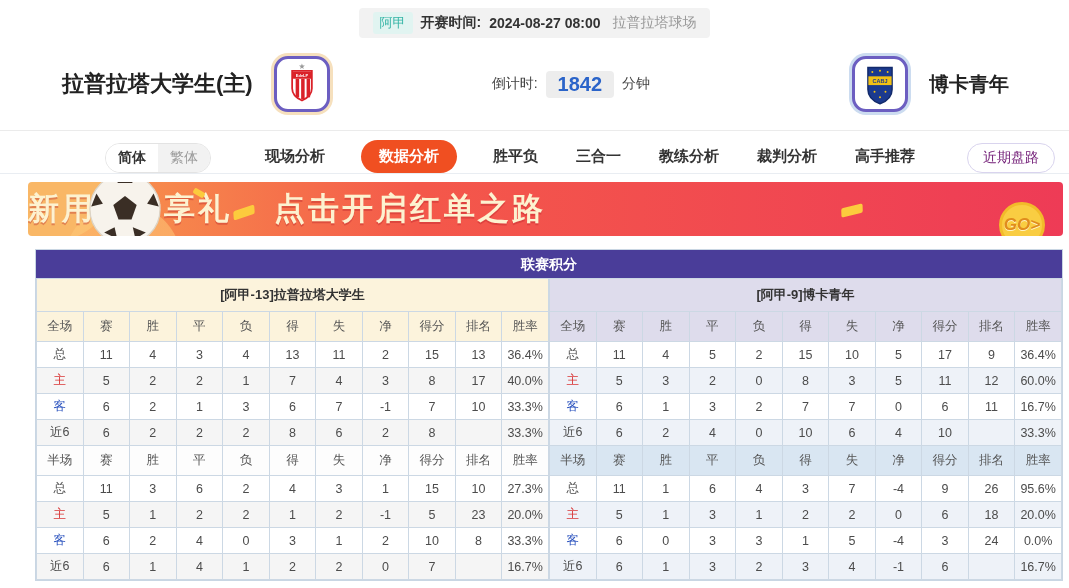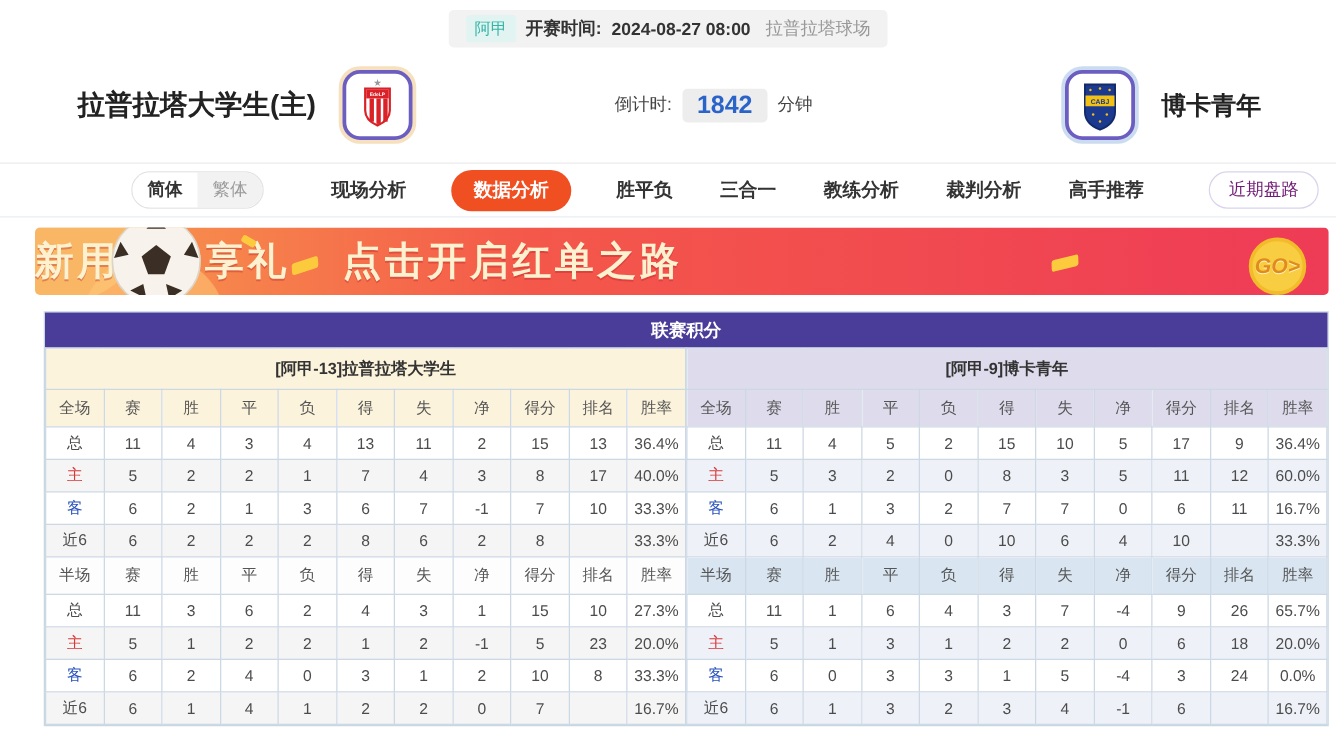--- a/index.html
+++ b/index.html
@@ -24,21 +24,21 @@
   .home .logo-outer { background:#f6e0bd; }
   .away .logo-outer { background:#ccdcf0; }
   .logo-box { width:56px; height:56px; background:#fff; border:3px solid #6c5ec1;
     border-radius:14px; display:flex; align-items:center; justify-content:center; }
   .countdown { flex:1; display:flex; align-items:center; justify-content:center; gap:8px; font-size:14px; color:#444;
     margin-left:-40px; }
   .countdown-value { background:#ededed; border-radius:4px; padding:2px 12px;
     color:#2b64c9; font-size:20px; font-weight:bold; }
 
   
-  .nav { display:flex; align-items:center; height:44px; border-top:1px solid #ebebeb;
+  .nav { display:flex; align-items:flex-end; height:44px; border-top:1px solid #ebebeb;
     border-bottom:1px solid #e9edf2; padding:0 14px 0 105px; }
   .lang-toggle { display:flex; border:1px solid #e3e3e3; border-radius:16px; overflow:hidden;
     font-size:14px; margin-right:52px; }
   .lang-seg { padding:5px 12px; cursor:pointer; }
   .lang-on { background:#fff; color:#333; font-weight:bold; }
   .lang-off { background:#f2f2f2; color:#999; }
   .nav-tabs { display:flex; align-items:center; gap:34px; }
   .nav-tab { font-size:15px; color:#333; font-weight:bold; padding:6px 2px; cursor:pointer; white-space:nowrap; }
   .nav-tab.active { background:#f04f21; color:#fff; border-radius:17px; padding:7px 18px; }
   .nav-spacer { flex:1; }
@@ -53,21 +53,21 @@
       linear-gradient(90deg,#f8a04d 0%,#f4584a 38%,#ee3b56 100%);
     display:flex; align-items:center; justify-content:flex-start; cursor:pointer; }
   .banner-title { display:flex; align-items:center; gap:42px;
     color:#fdf2d0; font-weight:900; font-size:31px; letter-spacing:3px;
     text-shadow:0 2px 0 rgba(180,30,40,.35); }
   .ball { position:absolute; left:58px; top:-12px; width:78px; height:78px; }
   .confetti { position:absolute; width:22px; height:9px; background:#fccb3d; border-radius:2px; }
   .cf1 { left:205px; top:26px; transform:rotate(-18deg) skewX(-14deg); }
   .cf2 { right:200px; top:24px; transform:rotate(-14deg) skewX(-12deg); }
   .cf3 { left:165px; top:8px; width:12px; height:6px; transform:rotate(30deg); }
-  .go-btn { position:absolute; right:18px; top:8px; width:46px; height:46px; border-radius:50%;
+  .go-btn { position:absolute; right:18px; top:20px; width:46px; height:46px; border-radius:50%;
     background:#f9cd42; border:3px solid #f2bb2a; display:flex; align-items:center; justify-content:center;
     color:#e08c1d; font-weight:900; font-style:italic; font-size:17px; cursor:pointer;
     text-shadow:0 1px 0 #fff3c4; }
 
   
   .table-wrap { margin:13px 6px 0 35px; border:1px solid #c9d6e3; }
   .table-title { background:#4a3d99; color:#fff; font-weight:bold; font-size:14px;
     text-align:center; height:28px; line-height:28px; }
   .tables { display:flex; }
   .league-table { width:50%; border-collapse:collapse; table-layout:fixed; }
@@ -412,21 +412,21 @@
             <td class="lbl-total">总</td>
             <td>11</td>
             <td>1</td>
             <td>6</td>
             <td>4</td>
             <td>3</td>
             <td>7</td>
             <td>-4</td>
             <td>9</td>
             <td>26</td>
-            <td>65.7%</td>
+            <td>95.6%</td>
           </tr>
           <tr class="data-row sec-half alt">
             <td class="lbl-home">主</td>
             <td>5</td>
             <td>1</td>
             <td>3</td>
             <td>1</td>
             <td>2</td>
             <td>2</td>
             <td>0</td>

